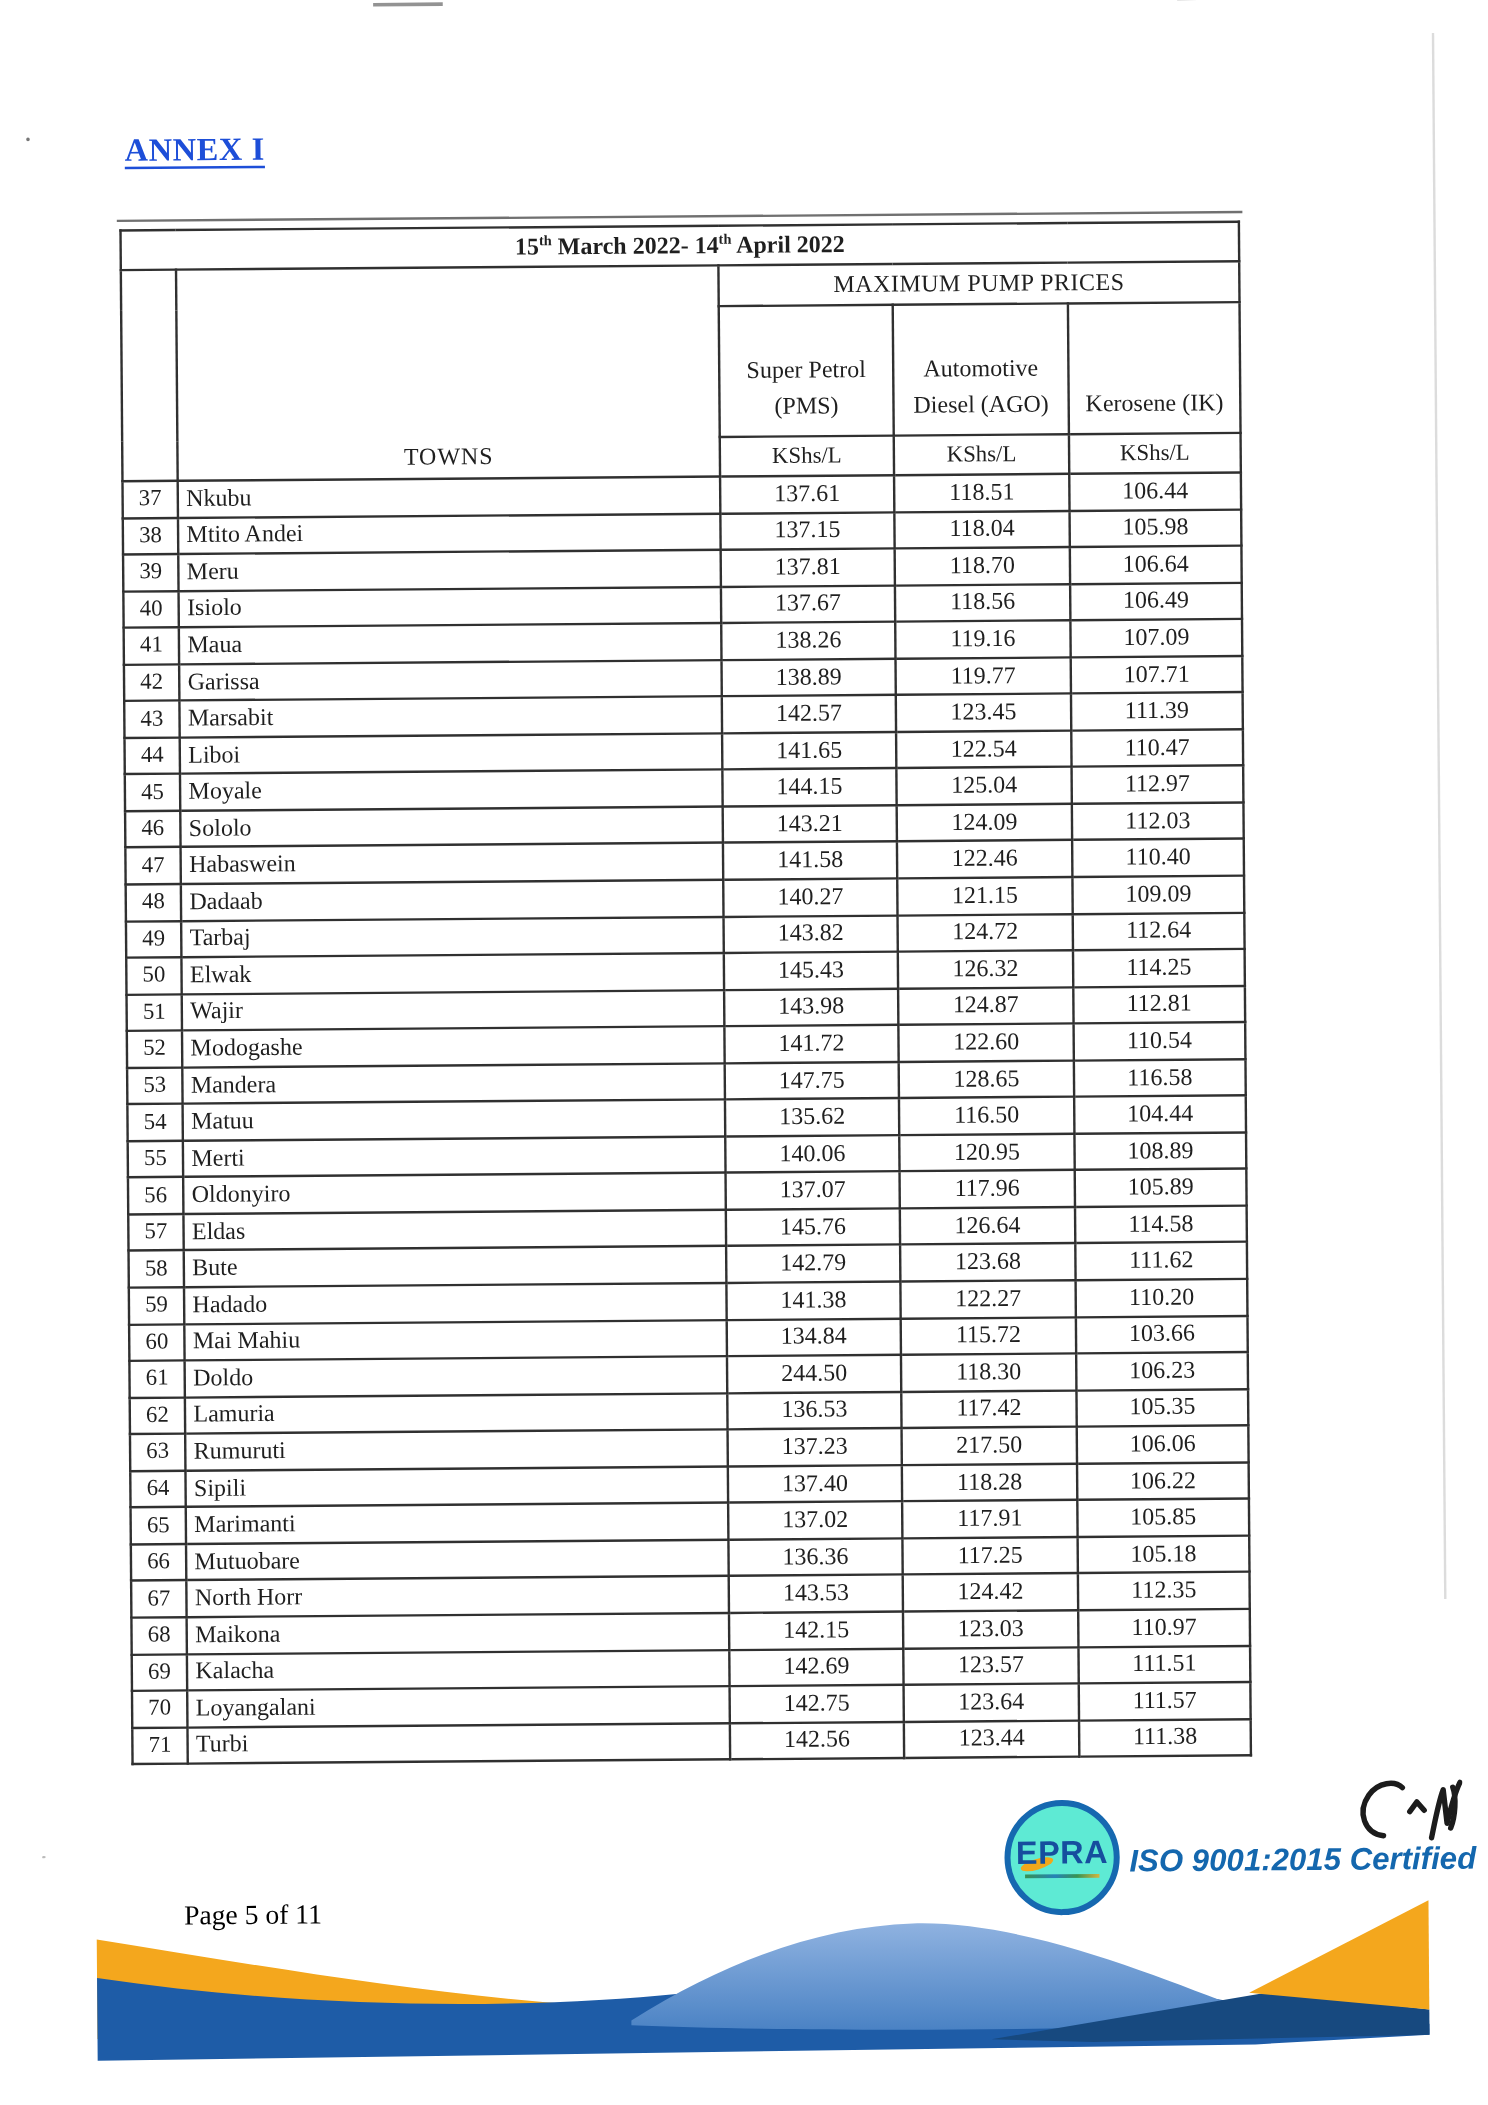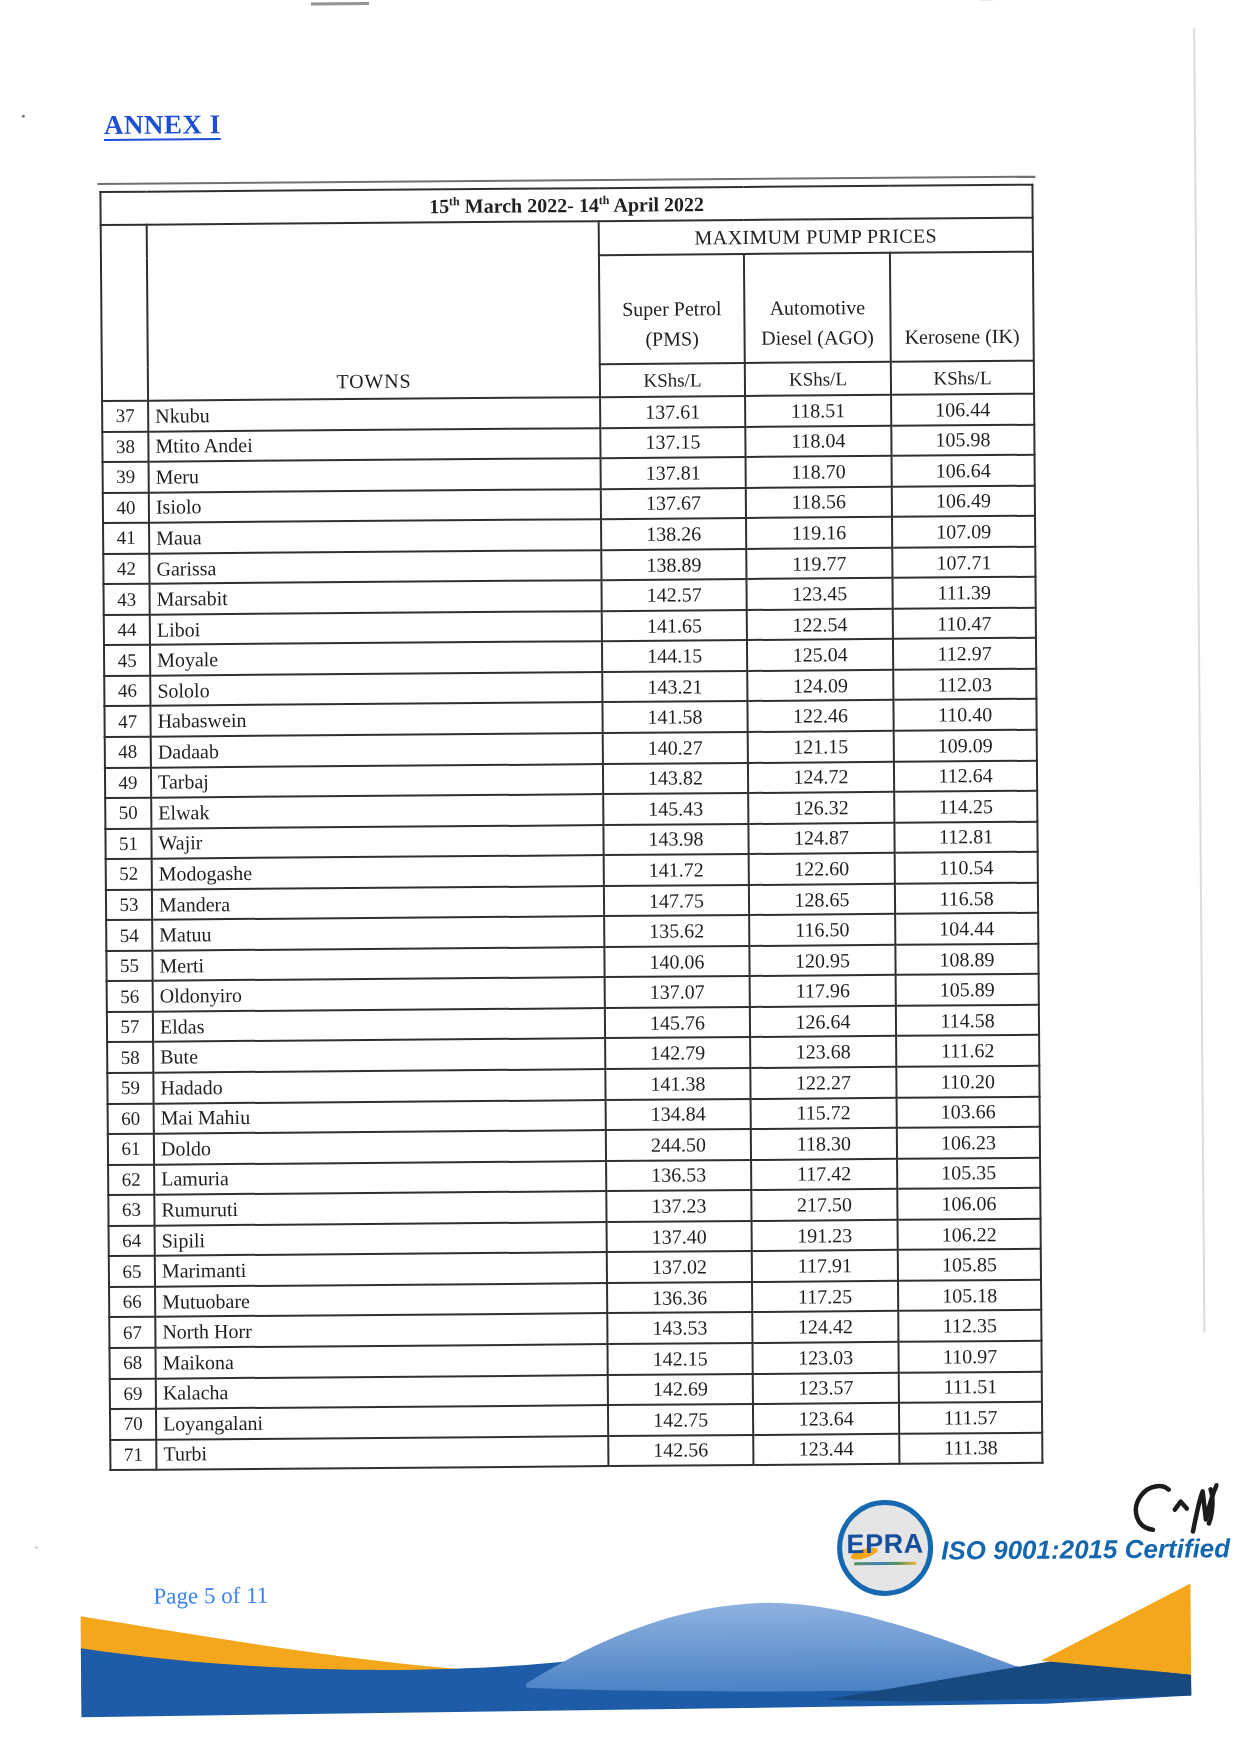--- a/index.html
+++ b/index.html
@@ -31,24 +31,24 @@
   .towns-head{vertical-align:bottom;text-align:center;font-size:20px;letter-spacing:.8px;
               padding-bottom:5px;}
   .r-unit td{height:29px;text-align:center;font-size:19px;}
   #rows tr{height:30.55px;}
   #rows td{padding:0;font-size:20px;}
   .c-no{text-align:center;font-size:19px !important;border-radius:11px;}
   .c-town{text-align:left;padding-left:6px !important;}
   .c-pms,.c-ago,.c-ik{text-align:center;}
 
   
-  .page-num{position:absolute;left:148px;top:1580px;font-size:23px;color:#3b82f6;}
+  .page-num{position:absolute;left:148px;top:1580px;font-size:23px;color:#000000;}
 
   .epra-logo{position:absolute;left:832px;top:1502px;width:96px;height:96px;border-radius:50%;
-             border:5px solid #1668b0;box-sizing:border-box;background:#e5e5e5;
+             border:5px solid #1668b0;box-sizing:border-box;background:#5eead4;
              display:flex;flex-direction:column;align-items:center;justify-content:center;}
   .epra-text{font-family:"Liberation Sans",sans-serif;font-weight:bold;font-size:27px;
              color:#164e9e;letter-spacing:.5px;line-height:1;position:relative;z-index:2;}
   .epra-swoosh{position:absolute;left:8px;top:44px;width:28px;height:9px;background:#f2a71b;
                border-radius:50%;transform:rotate(-16deg);z-index:1;}
   .epra-tagline-bar{margin-top:4px;width:62px;height:3px;
         background:linear-gradient(90deg,#2e7d32 0%,#1668b0 40%,#2e7d32 70%,#f2a71b 100%);
         opacity:.8;}
   .iso-text{position:absolute;left:936px;top:1538px;font-family:"Liberation Sans",sans-serif;
             font-style:italic;font-weight:600;font-size:26px;color:#1467ae;}
@@ -286,21 +286,21 @@
             <td class="c-no">63</td>
             <td class="c-town">Rumuruti</td>
             <td class="c-pms">137.23</td>
             <td class="c-ago">217.50</td>
             <td class="c-ik">106.06</td>
           </tr>
           <tr>
             <td class="c-no">64</td>
             <td class="c-town">Sipili</td>
             <td class="c-pms">137.40</td>
-            <td class="c-ago">191.23</td>
+            <td class="c-ago">118.28</td>
             <td class="c-ik">106.22</td>
           </tr>
           <tr>
             <td class="c-no">65</td>
             <td class="c-town">Marimanti</td>
             <td class="c-pms">137.02</td>
             <td class="c-ago">117.91</td>
             <td class="c-ik">105.85</td>
           </tr>
           <tr>

